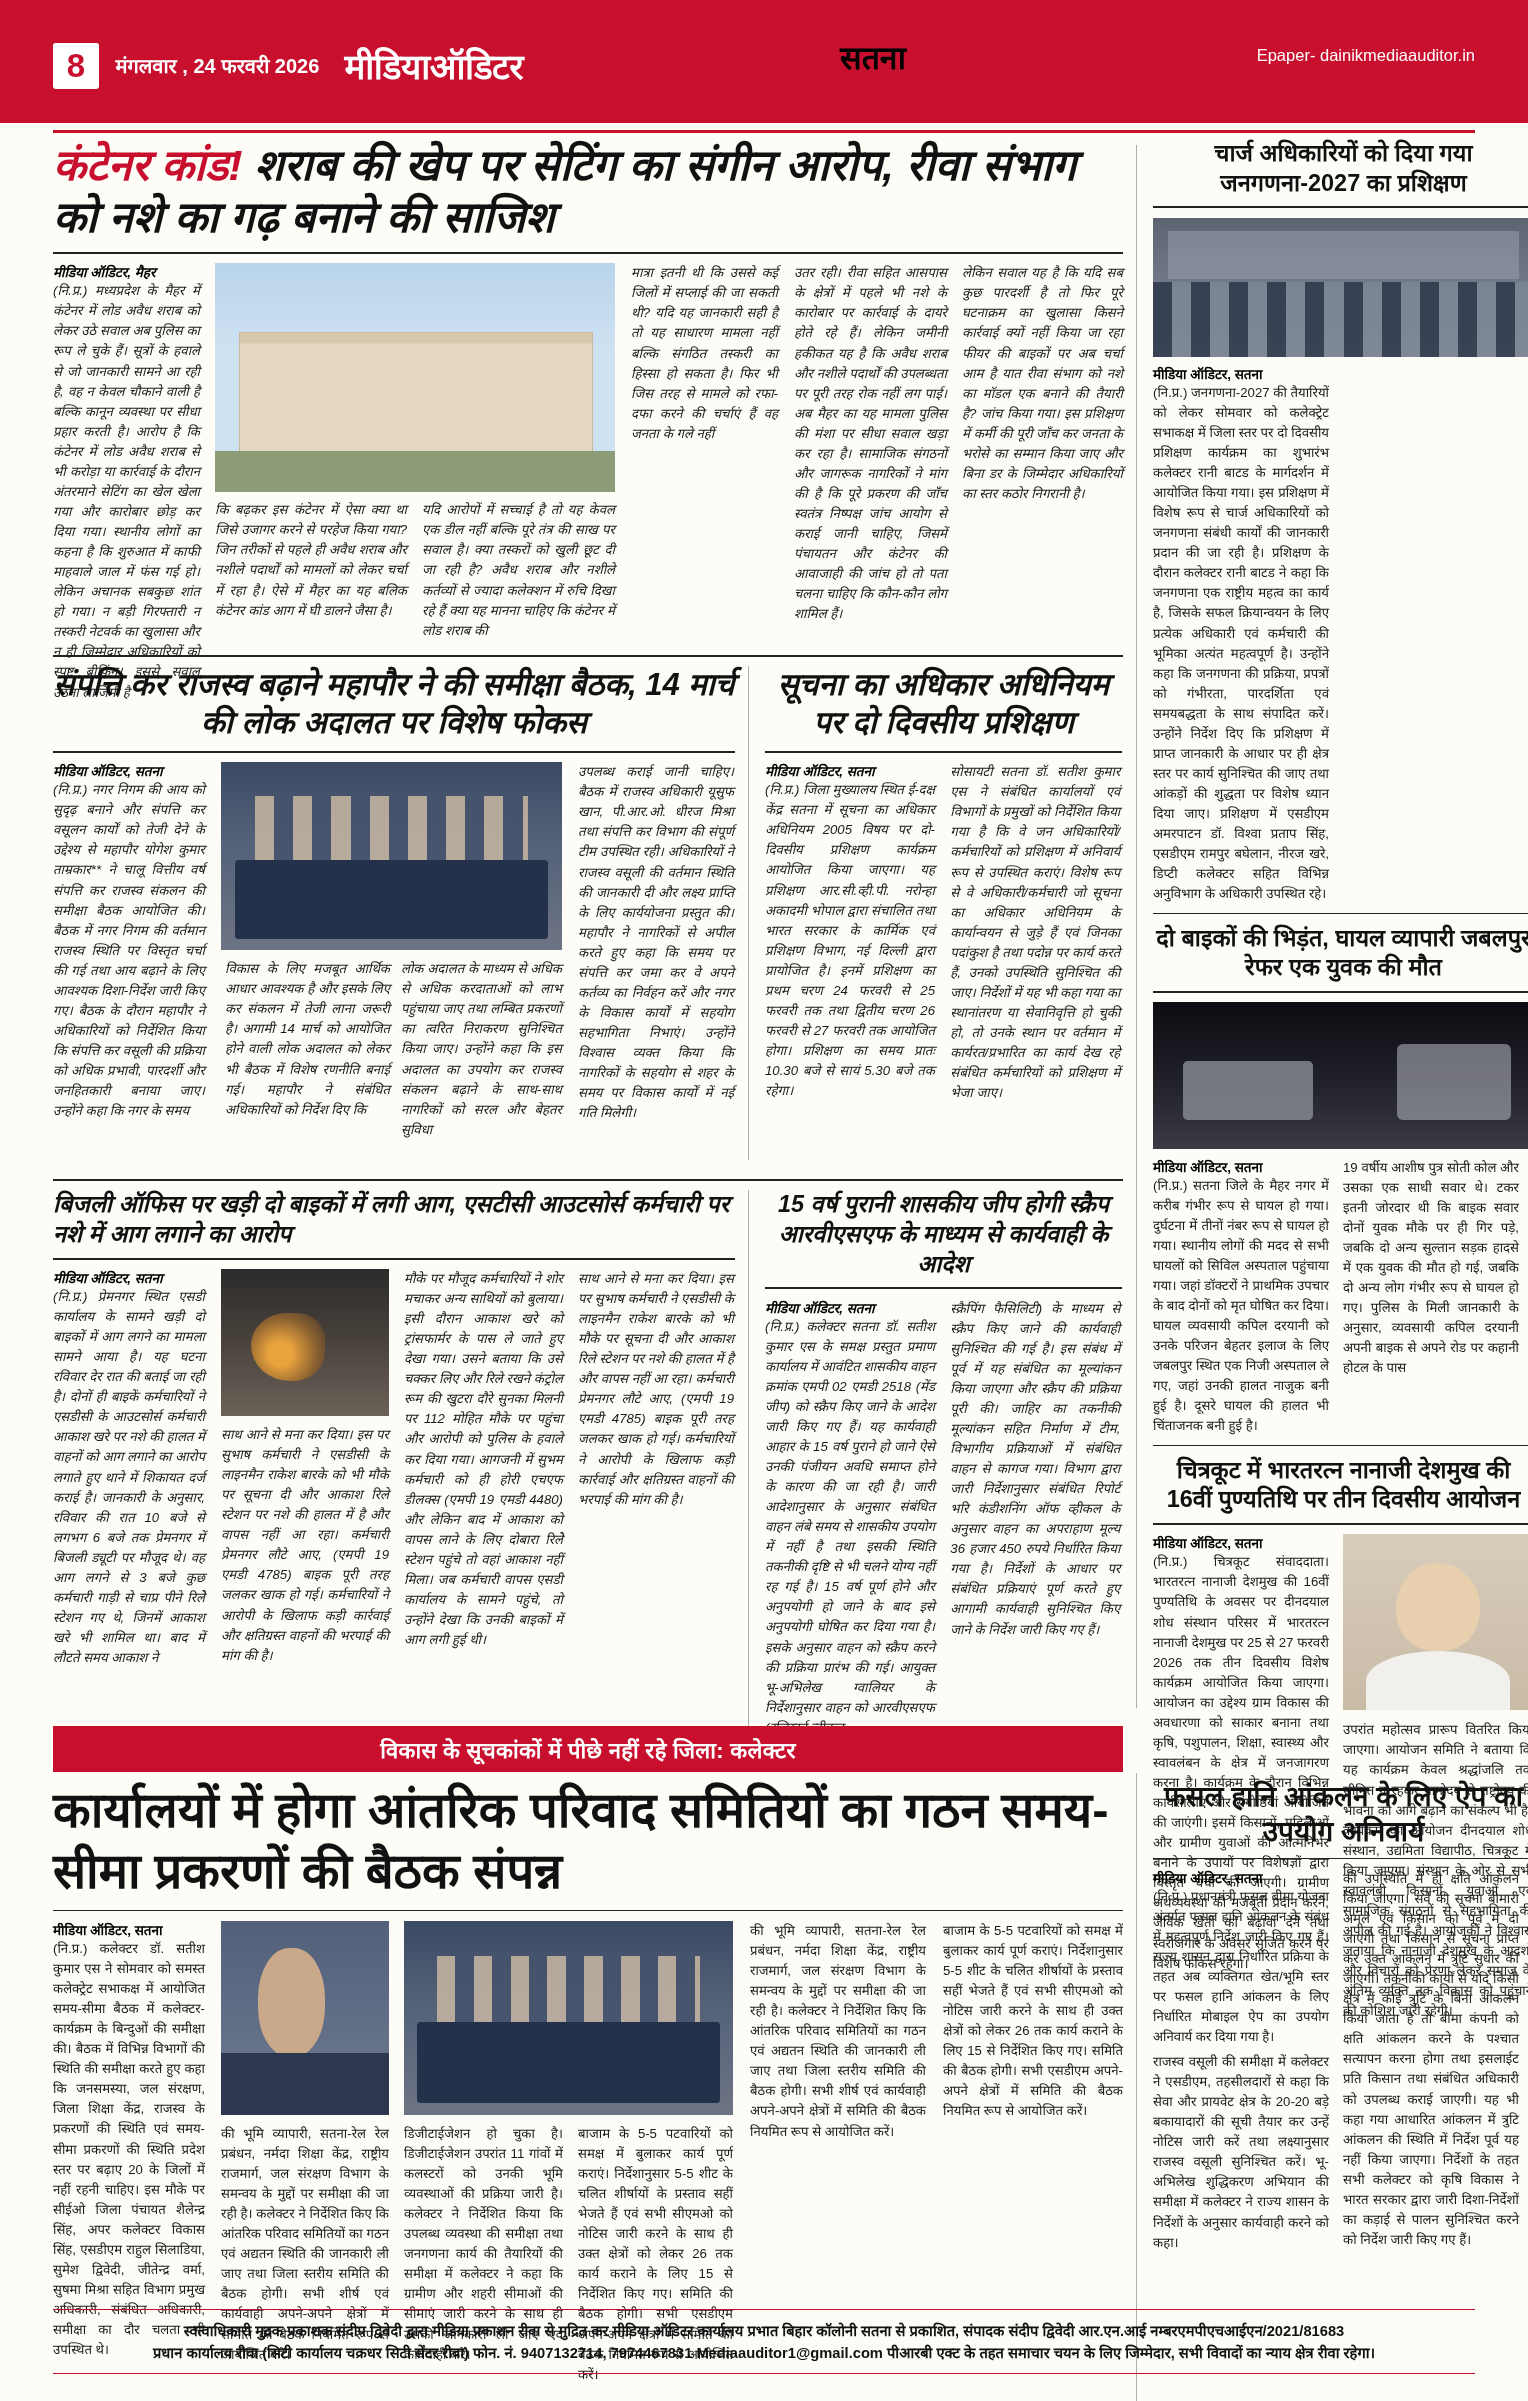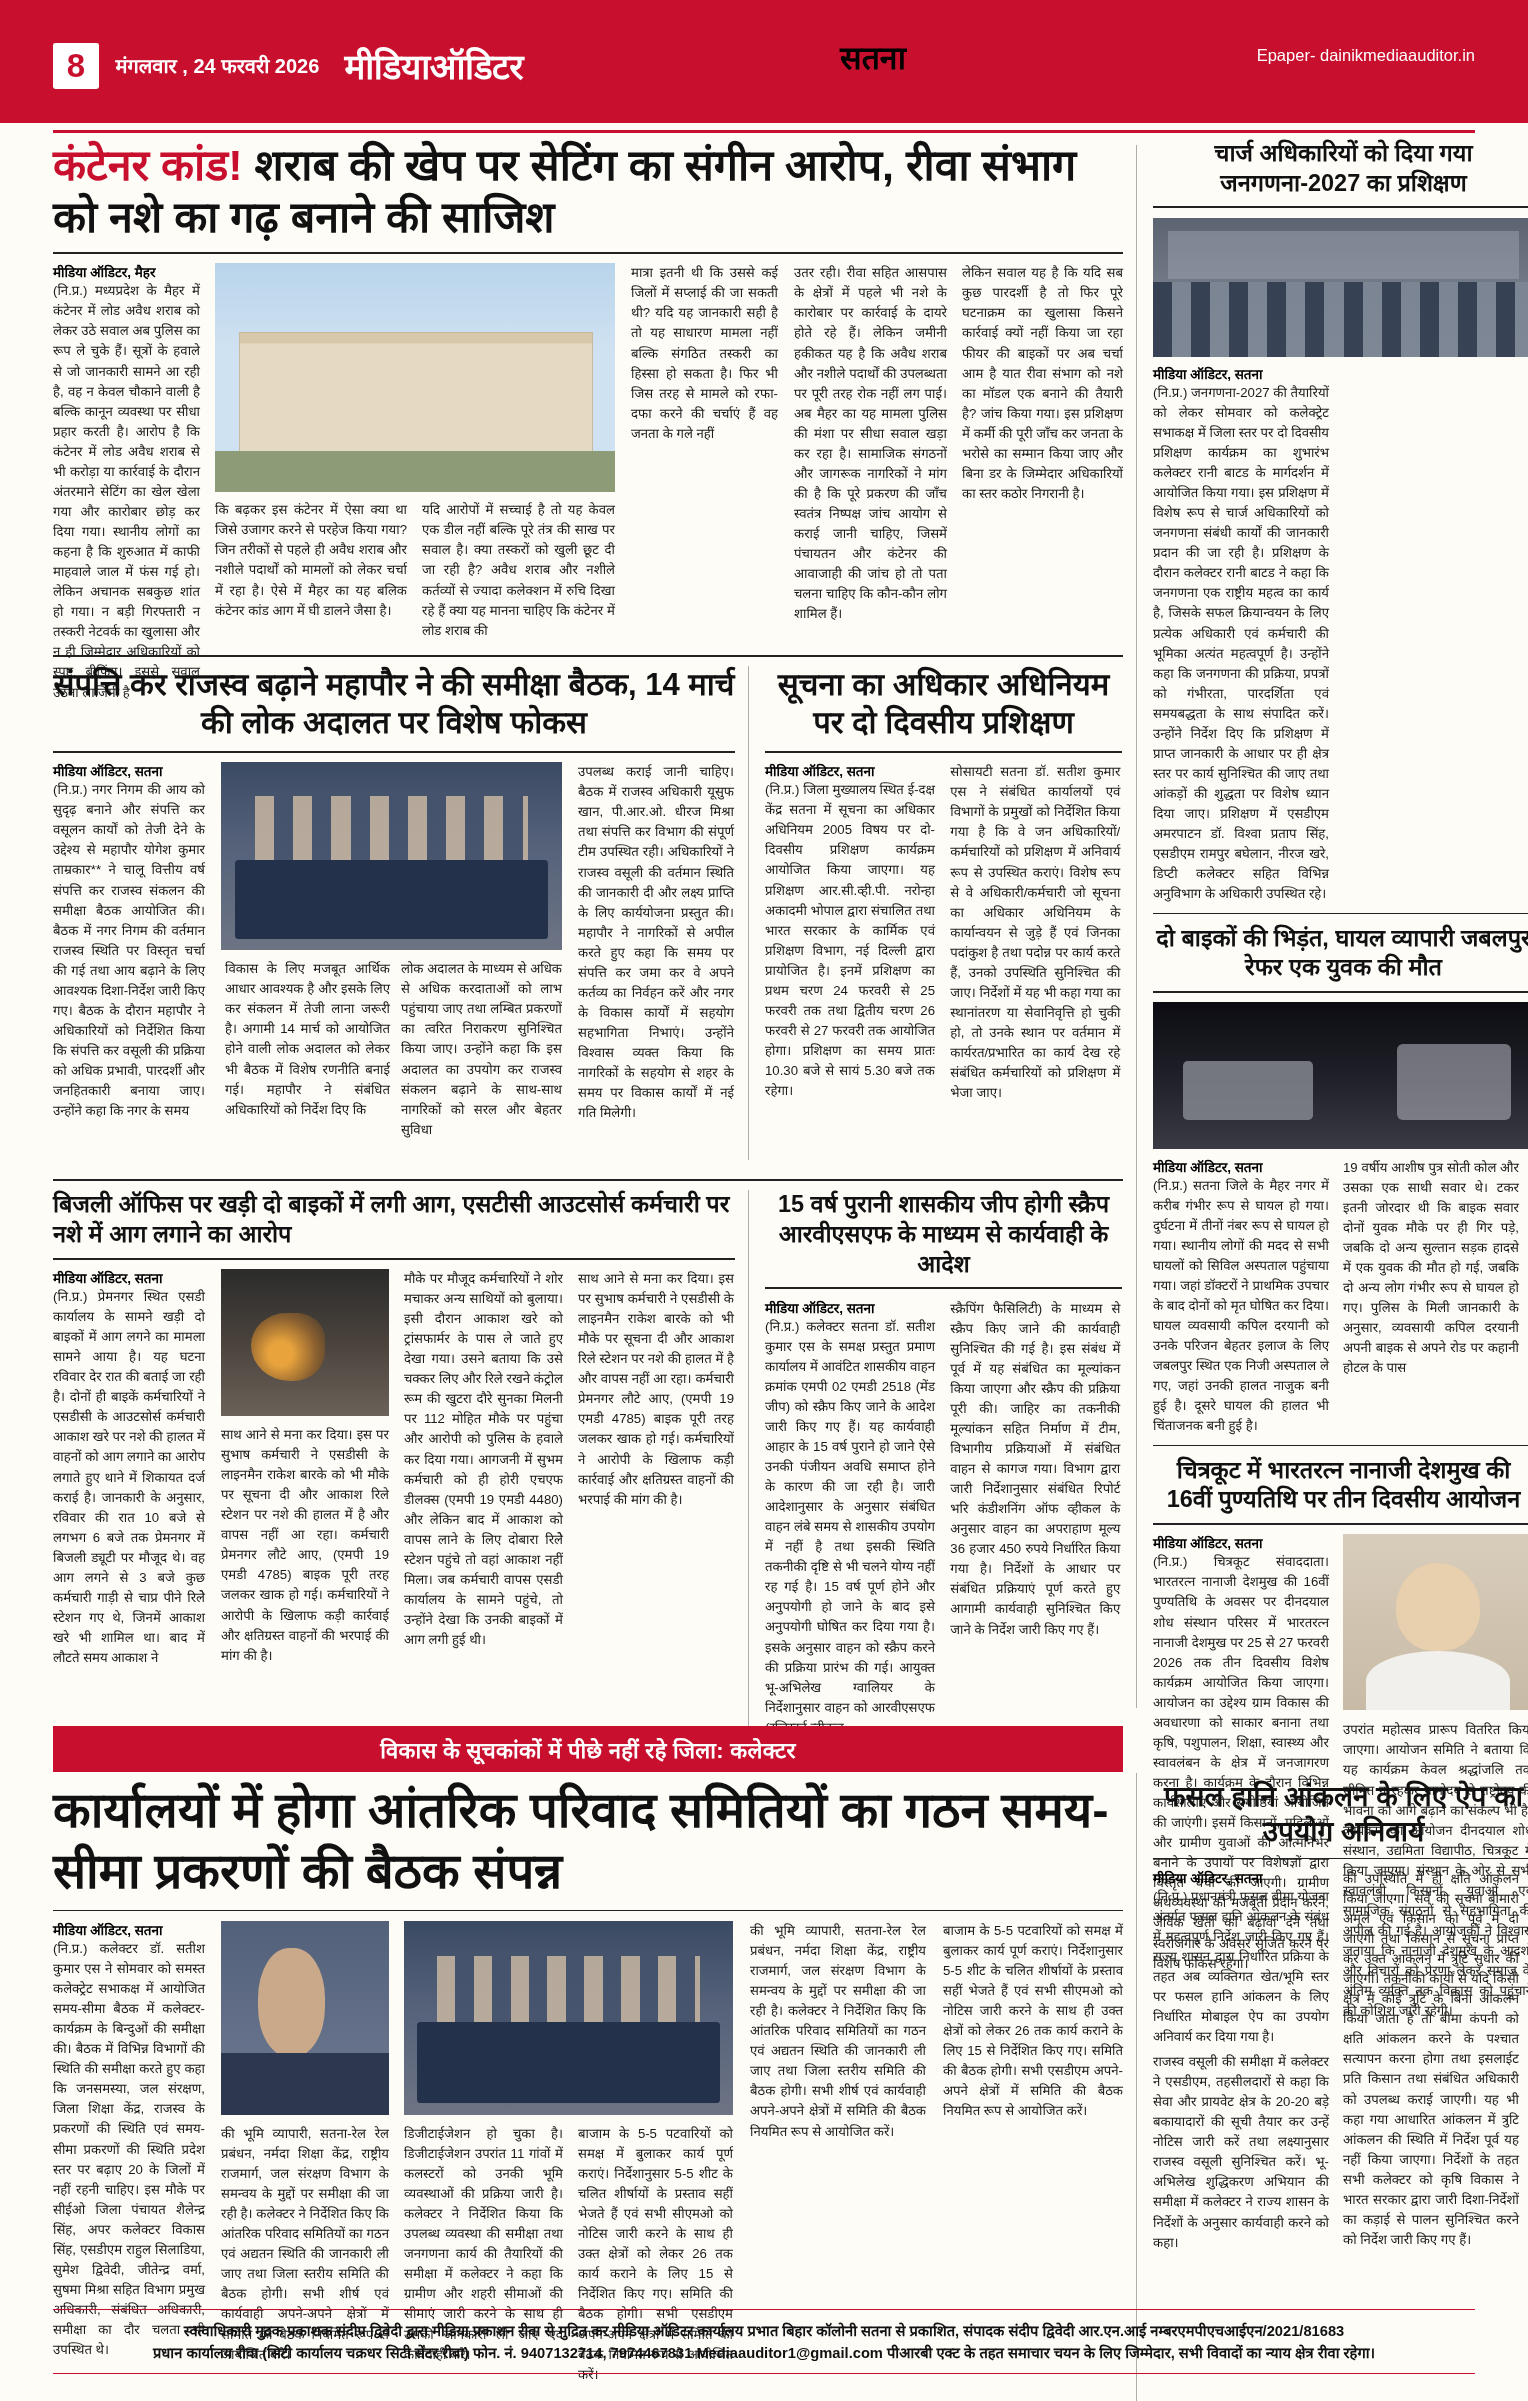--- a/index.html
+++ b/index.html
@@ -187,21 +187,21 @@
     </div>
     <div class="masthead-city">सतना</div>
     <div class="masthead-epaper">Epaper- dainikmediaauditor.in</div>
   </div>
   <div class="rule-top"></div>
 
   <div class="content">
 
     <div class="vsep" style="left:1083px; top:5.9px; height:1563px;"></div>
 
-    <div style="position:absolute; left:0; top:0; width:1070px;">
+    <div style="position:absolute; left:0; top:0; width:1070px;font-style:italic;">
 
       <div>
         <h1 class="lead"><span class="red">कंटेनर कांड!</span><span> शराब की खेप पर सेटिंग का संगीन आरोप, रीवा संभाग को नशे का गढ़ बनाने की साजिश</span></h1>
         <div class="hr-thin"></div>
 
         <div style="position:relative; height:388px;">
 
           <div style="position:absolute; left:0; top:0; width:147px;">
             <div class="byline">मीडिया ऑडिटर, मैहर</div>
             <div class="body-txt">(नि.प्र.) मध्यप्रदेश के मैहर में कंटेनर में लोड अवैध शराब को लेकर उठे सवाल अब पुलिस का रूप ले चुके हैं। सूत्रों के हवाले से जो जानकारी सामने आ रही है, वह न केवल चौकाने वाली है बल्कि कानून व्यवस्था पर सीधा प्रहार करती है। आरोप है कि कंटेनर में लोड अवैध शराब से भी करोड़ा या कार्रवाई के दौरान अंतरमाने सेटिंग का खेल खेला गया और कारोबार छोड़ कर दिया गया। स्थानीय लोगों का कहना है कि शुरुआत में काफी माहवाले जाल में फंस गई हो। लेकिन अचानक सबकुछ शांत हो गया। न बड़ी गिरफ्तारी न तस्करी नेटवर्क का खुलासा और न ही जिम्मेदार अधिकारियों को स्पष्ट ब्रीफिंग। इससे सवाल उठना लाजिमी है</div>

